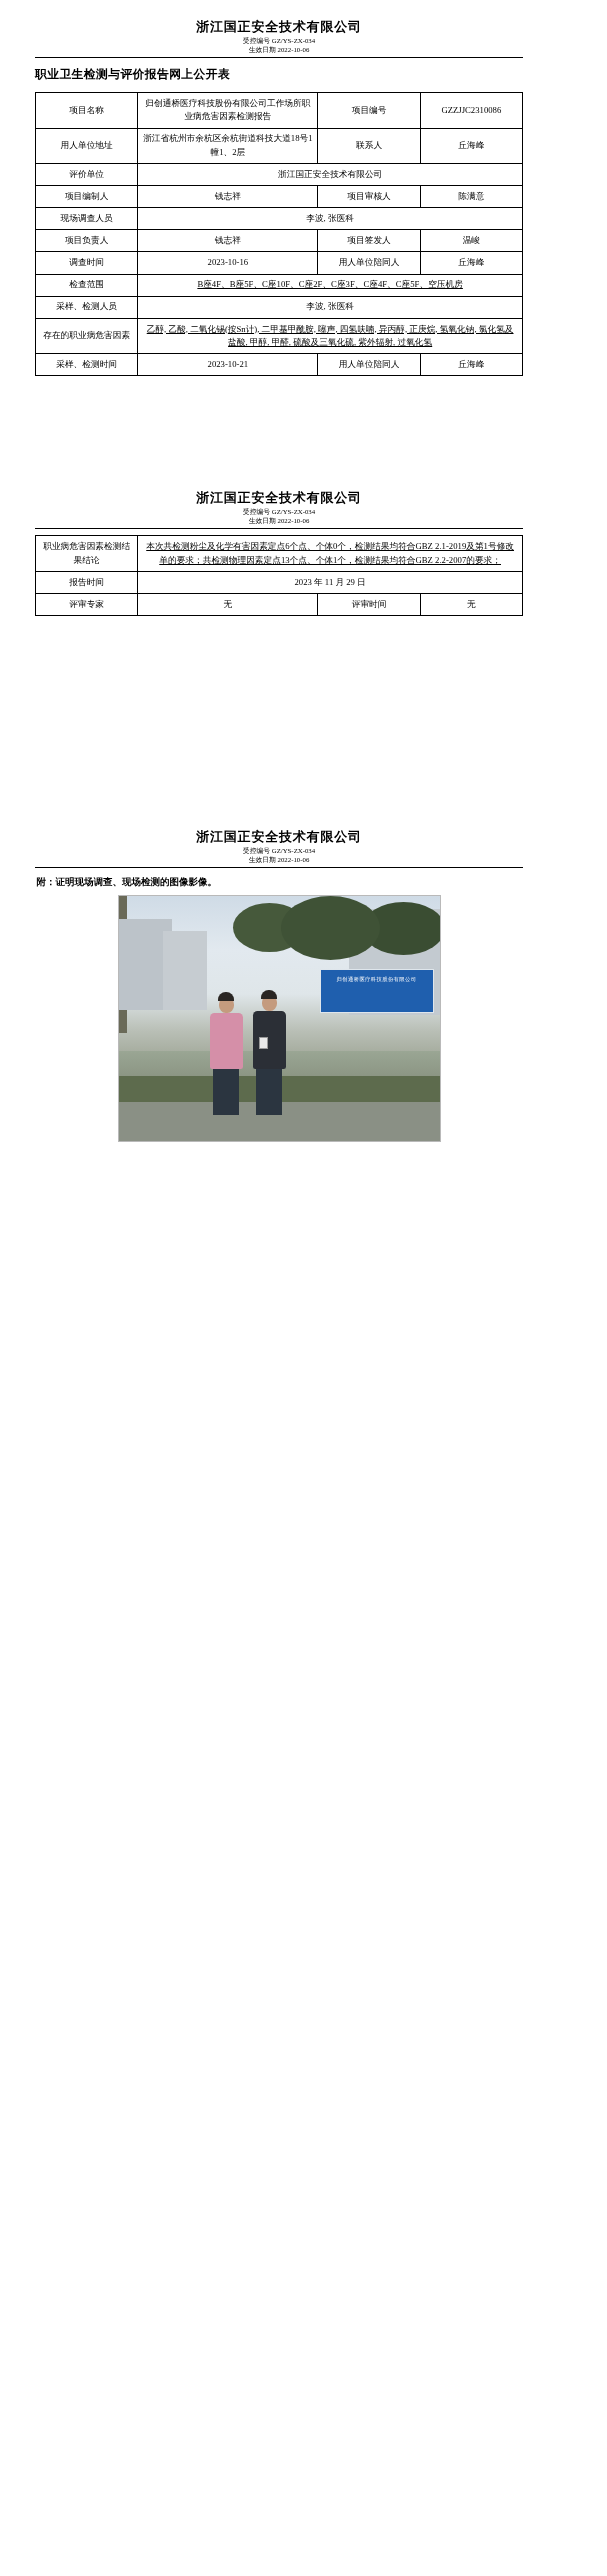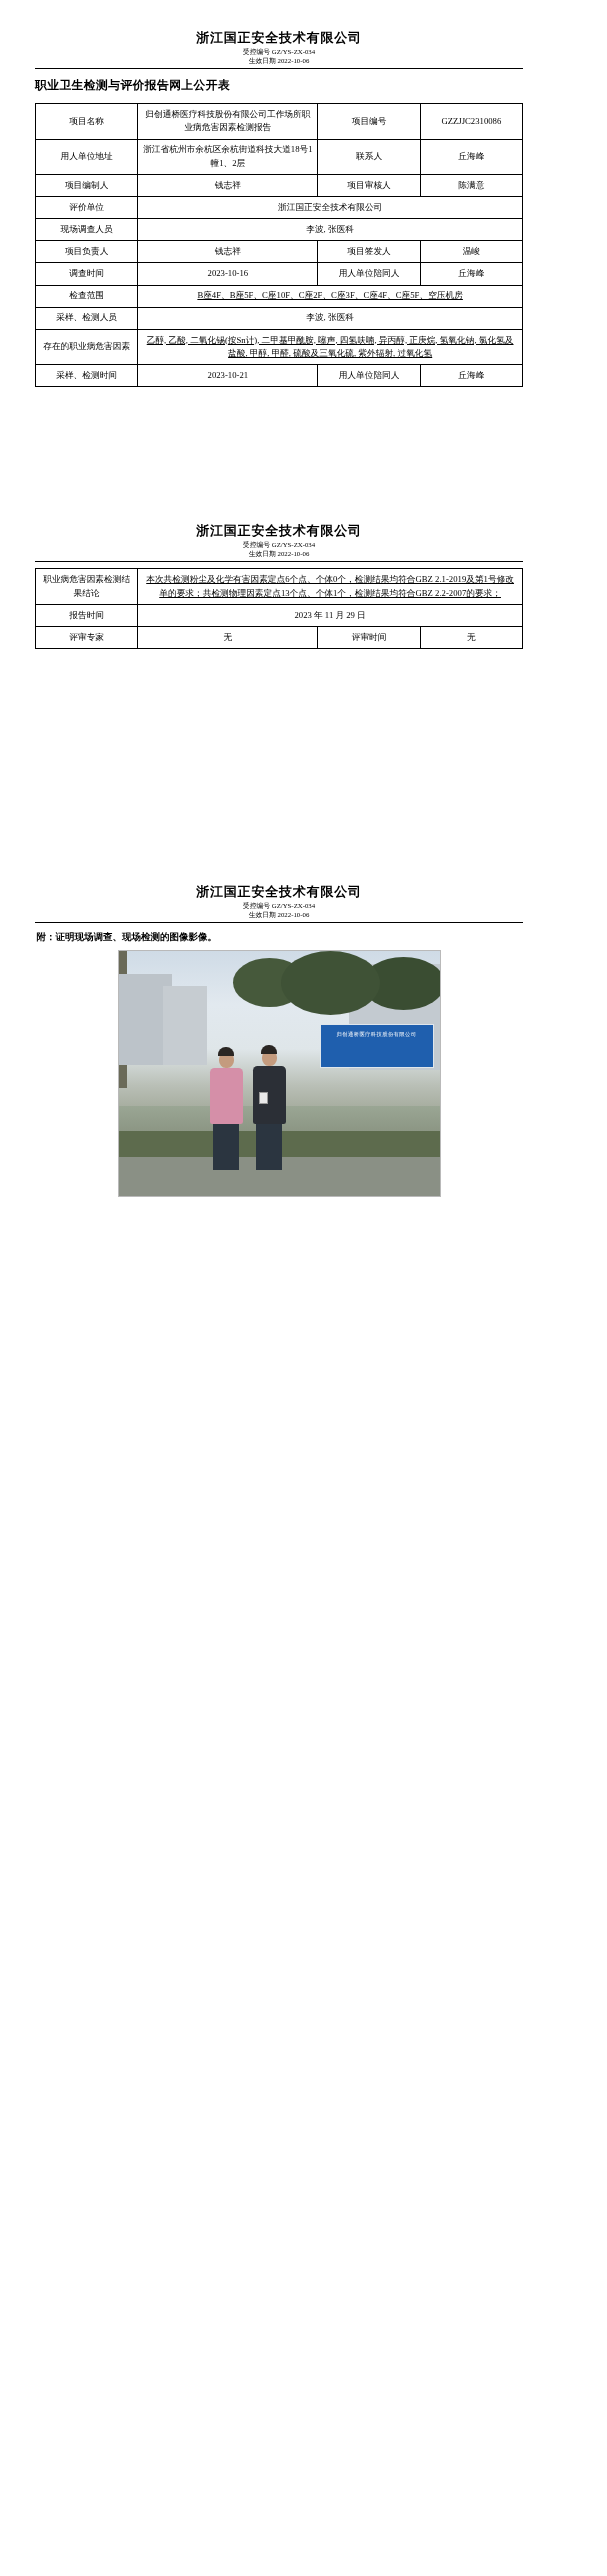--- a/index.html
+++ b/index.html
@@ -9,21 +9,21 @@
     font-family: "Liberation Serif", "DejaVu Serif", serif;
   }
   .page {
     width: 607px;
     margin: 0 auto;
     background: #fff;
     position: relative;
   }
   .section {
     width: 558px;
-    padding: 15px 35px;
+    padding: 4px 35px;
   }
   .org-title {
     text-align: center;
     font-size: 13px;
     font-weight: bold;
     letter-spacing: 0.8px;
     color: #000;
     padding-top: 13.7px;
   }
   .code-line {
@@ -182,28 +182,28 @@
           <td class="lbl">项目编号</td>
           <td class="val">GZZJJC2310086</td>
         </tr>
         <tr>
           <td class="lbl">用人单位地址</td>
           <td class="val">浙江省杭州市余杭区余杭街道科技大道18号1幢1、2层</td>
           <td class="lbl">联系人</td>
           <td class="val">丘海峰</td>
         </tr>
         <tr>
+          <td class="lbl">评价单位</td>
+          <td class="val" colspan="3">浙江国正安全技术有限公司</td>
+        </tr>
+        <tr>
           <td class="lbl">项目编制人</td>
           <td class="val">钱志祥</td>
           <td class="lbl">项目审核人</td>
           <td class="val">陈满意</td>
-        </tr>
-        <tr>
-          <td class="lbl">评价单位</td>
-          <td class="val" colspan="3">浙江国正安全技术有限公司</td>
         </tr>
         <tr>
           <td class="lbl">现场调查人员</td>
           <td class="val" colspan="3">李波, 张医科</td>
         </tr>
         <tr>
           <td class="lbl">项目负责人</td>
           <td class="val">钱志祥</td>
           <td class="lbl">项目签发人</td>
           <td class="val">温峻</td>

